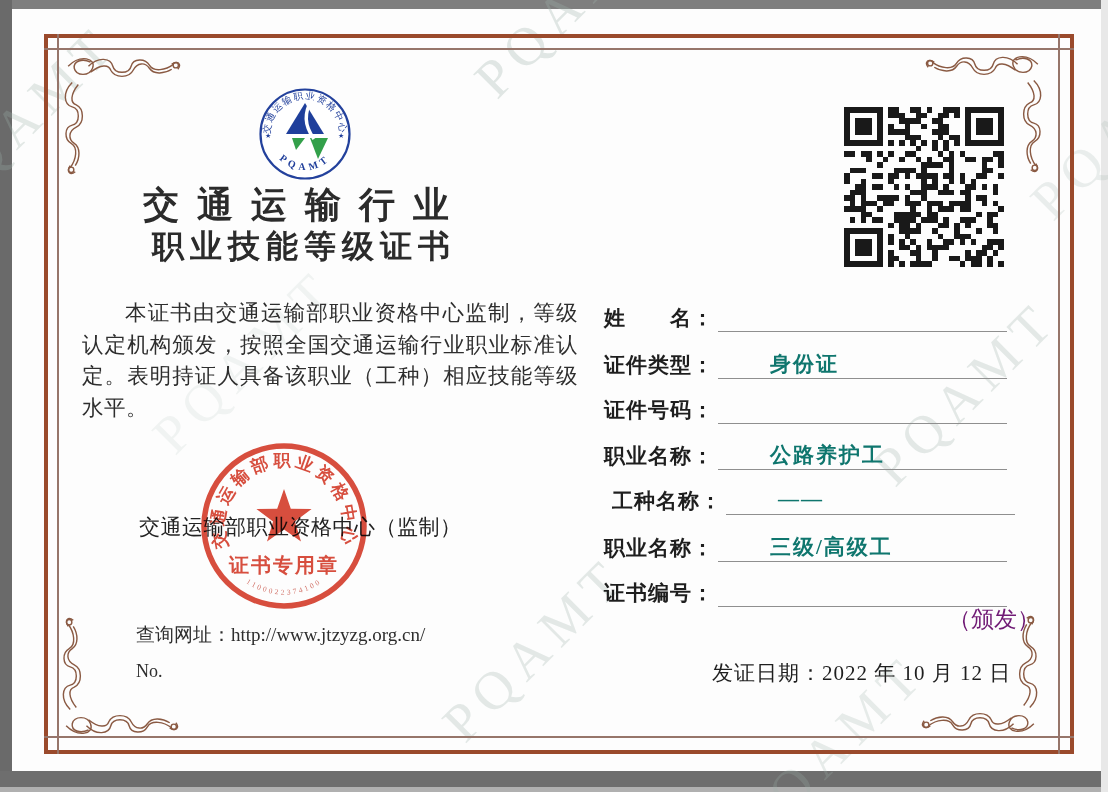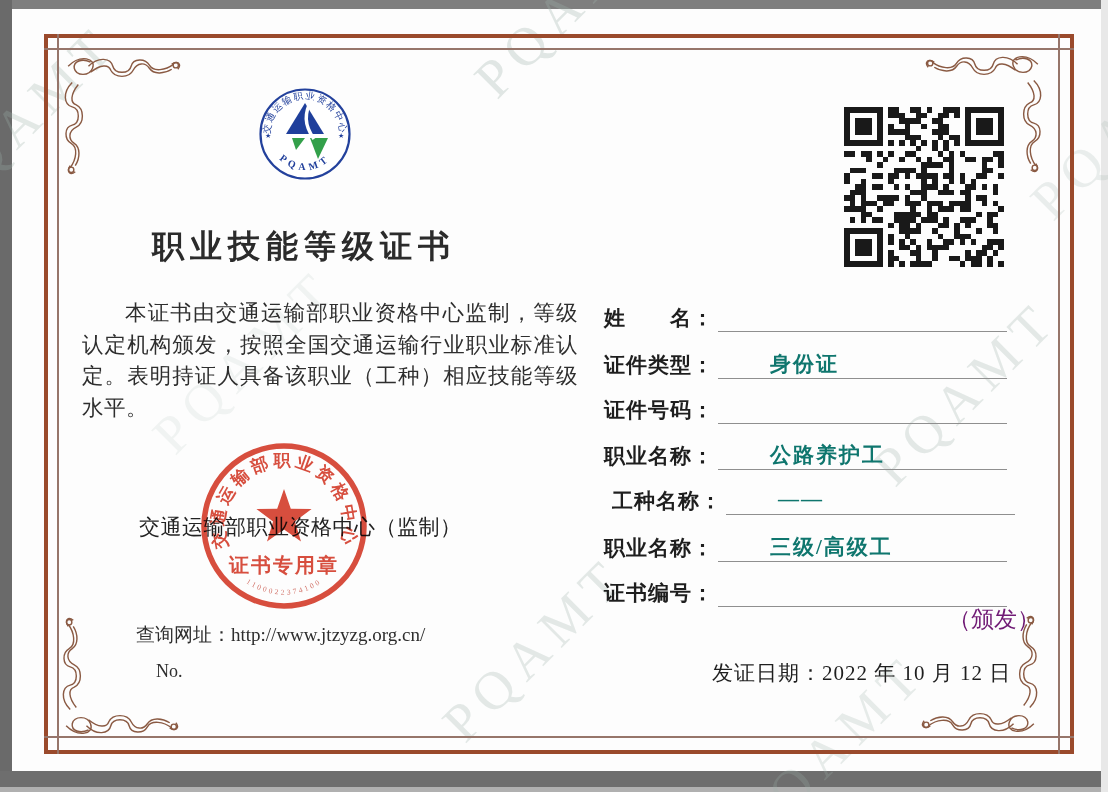--- a/index.html
+++ b/index.html
@@ -47,21 +47,21 @@
   .qr{position:absolute;left:844px;top:107px;width:160px;height:160px;z-index:1;}
   
   .para{position:absolute;left:82px;top:298px;width:496px;font-size:21.5px;line-height:31.5px;
         text-align:justify;text-indent:2em;letter-spacing:.5px;color:#2e2e2e;z-index:1;}
   
   .issuer{position:absolute;left:139px;top:513px;font-size:21px;letter-spacing:.5px;color:#222;z-index:1;}
   .seal{position:absolute;left:197px;top:439px;width:174px;height:174px;z-index:2;
         mix-blend-mode:multiply;opacity:.93;pointer-events:none;}
   
   .urlline{position:absolute;left:136px;top:622px;font-size:19px;color:#2e2e2e;z-index:1;}
-  .noline{position:absolute;left:136px;top:661px;font-size:18px;color:#2e2e2e;z-index:1;margin-left:20px;}
+  .noline{position:absolute;left:136px;top:661px;font-size:18px;color:#2e2e2e;z-index:1;}
   
   .field-row{position:absolute;left:604px;width:403px;display:flex;align-items:flex-end;z-index:1;font-weight:bold;}
   .flabel{flex:none;font-size:21px;color:#1e1e1e;letter-spacing:1px;padding-right:4px;white-space:nowrap;}
   .fline{flex:1;border-bottom:1.5px solid #8f8f8f;min-height:27px;padding-left:52px;}
   .fvalue{font-size:21px;color:#0f766e;letter-spacing:2px;white-space:nowrap;}
   .r1{top:304px;} .r2{top:350px;} .r3{top:396px;} .r4{top:441px;}
   .r5{top:487px;margin-left:8px;} .r6{top:533px;} .r7{top:579px;}
   .issued{position:absolute;left:948px;top:604px;font-size:23px;color:#701a75;z-index:1;}
   .dateline{position:absolute;left:712px;top:659px;font-size:21px;letter-spacing:1px;color:#1e1e1e;z-index:1;white-space:nowrap;}
   svg text{font-family:"Liberation Serif","DejaVu Serif",serif;}
@@ -149,20 +149,21 @@
       <textPath href="#logoBottom" startOffset="50%" text-anchor="middle">PQAMT</textPath>
     </text>
     <text x="7" y="51" font-size="7" fill="#23419c">★</text>
     <text x="80" y="51" font-size="7" fill="#23419c">★</text>
     <polygon points="47,16 66,47 28,47" fill="#1f3f9b"></polygon>
     <polygon points="34,51 47,51 38,63" fill="#33a04a"></polygon>
     <polygon points="52,51 70,51 60,72" fill="#33a04a"></polygon>
     <path d="M54,12 C46,26 46,38 56,52" stroke="#ffffff" stroke-width="3.5" fill="none"></path>
   </svg>
 
+  <div class="title1">交通运输行业</div>
   <div class="title2">职业技能等级证书</div>
 
   <div class="qr"><svg viewBox="0 0 29 29" width="100%" height="100%" shape-rendering="crispEdges" fill="#191919" xmlns="http://www.w3.org/2000/svg">
         <rect x="0" y="0" width="1" height="1"></rect>
         <rect x="1" y="0" width="1" height="1"></rect>
         <rect x="2" y="0" width="1" height="1"></rect>
         <rect x="3" y="0" width="1" height="1"></rect>
         <rect x="4" y="0" width="1" height="1"></rect>
         <rect x="5" y="0" width="1" height="1"></rect>
         <rect x="6" y="0" width="1" height="1"></rect>

